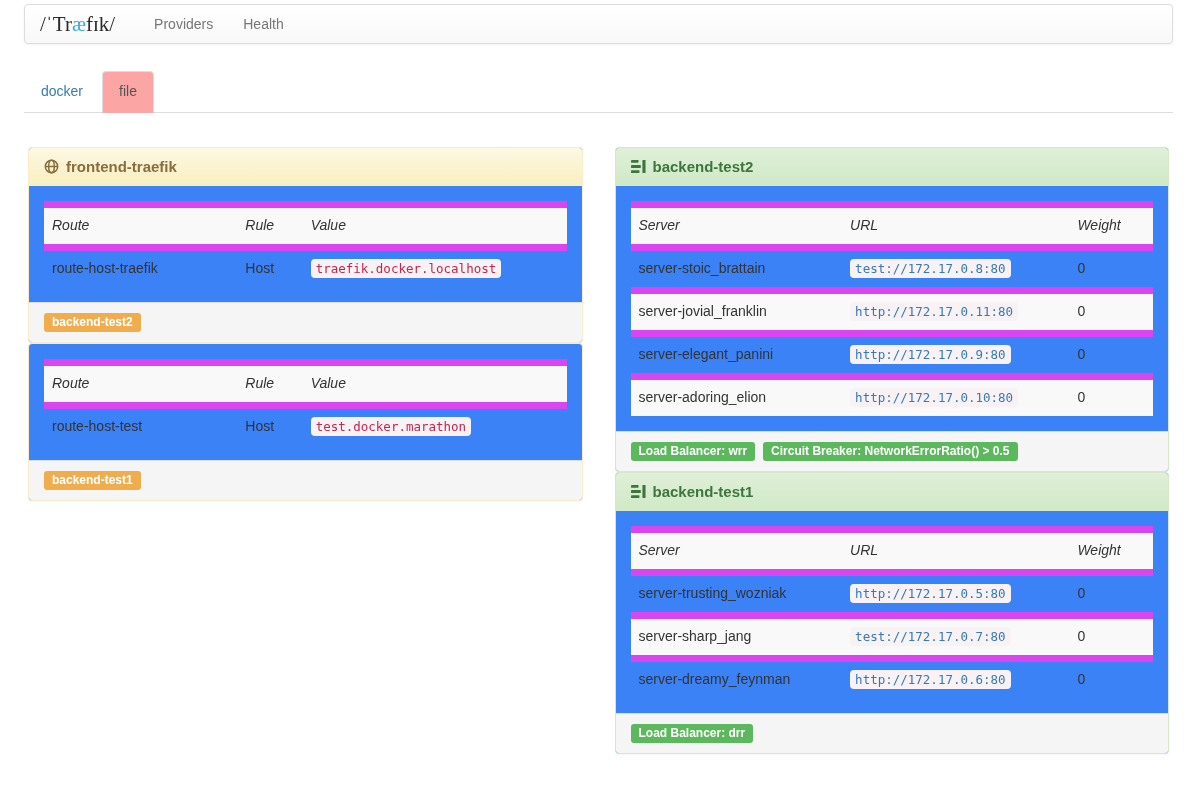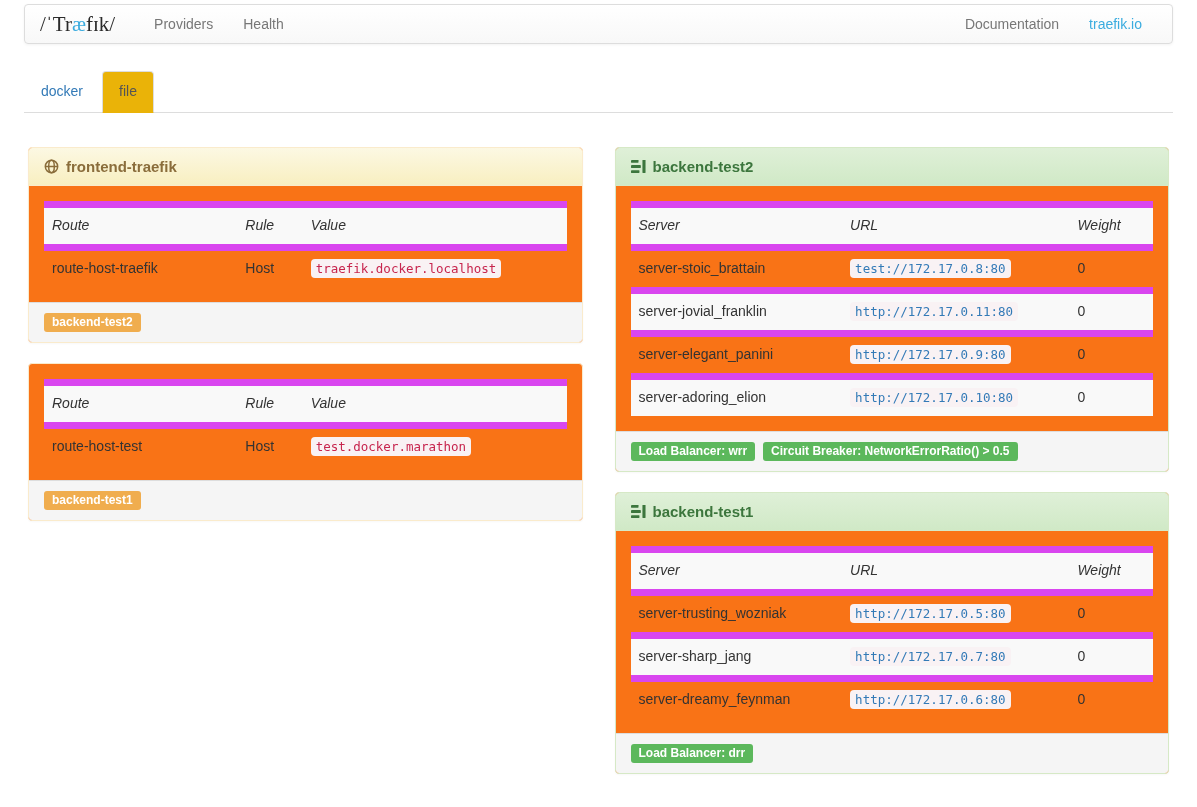--- a/index.html
+++ b/index.html
@@ -58,40 +58,39 @@
     display: block;
     padding: 10px 16px;
     text-decoration: none;
     color: #337ab7;
     border: 1px solid transparent;
     border-radius: 4px 4px 0 0;
     line-height: 1.42857;
   }
   .nav-tabs .tab.active a {
     color: #555;
-    background: #eab308;
+    background: #fca5a5;
     border-color: #ddd #ddd transparent #ddd;
     cursor: default;
   }
 
   
   .content {
     margin: 34px 28px 0 28px;
     display: flex;
     gap: 32px;
     align-items: flex-start;
   }
   .col { flex: 1 1 0; min-width: 0; }
 
   
   .panel {
     border: 1px solid transparent;
     border-radius: 4px;
-    margin-bottom: 20px;
-    background: #f97316;
+    background: #3b82f6;
     box-shadow: 0 1px 2px rgba(0,0,0,0.03);
   }
   .panel-heading {
     padding: 10px 15px;
     border-bottom: 1px solid transparent;
     border-radius: 3px 3px 0 0;
     display: flex;
     align-items: center;
     gap: 7px;
     font-weight: bold;
@@ -174,24 +173,20 @@
   .label-warning { background: #f0ad4e; }
   .label-success { background: #5cb85c; }
 </style>
 </head>
 <body>
 
 <nav class="navbar">
   <a class="brand" href="#"><span>/ˈTr</span><span class="accent">æ</span><span>fɪk/</span></a>
   <a class="nav-link" href="#">Providers</a>
   <a class="nav-link" href="#">Health</a>
-  <div class="navbar-right">
-    <a class="nav-link" href="#">Documentation</a>
-    <a class="nav-link blue" href="#">traefik.io</a>
-  </div>
 </nav>
 
 <div class="tabs-wrap">
   <ul class="nav-tabs">
     <li class="tab">
         <a href="#">docker</a>
       </li>
     <li class="tab active">
         <a href="#">file</a>
       </li>
@@ -337,21 +332,21 @@
             </tr>
           </thead>
           <tbody>
             <tr>
               <td>server-trusting_wozniak</td>
               <td><code><a href="#">http://172.17.0.5:80</a></code></td>
               <td>0</td>
             </tr>
             <tr>
               <td>server-sharp_jang</td>
-              <td><code><a href="#">http://172.17.0.7:80</a></code></td>
+              <td><code><a href="#">test://172.17.0.7:80</a></code></td>
               <td>0</td>
             </tr>
             <tr>
               <td>server-dreamy_feynman</td>
               <td><code><a href="#">http://172.17.0.6:80</a></code></td>
               <td>0</td>
             </tr>
           </tbody>
         </table>
       </div>

